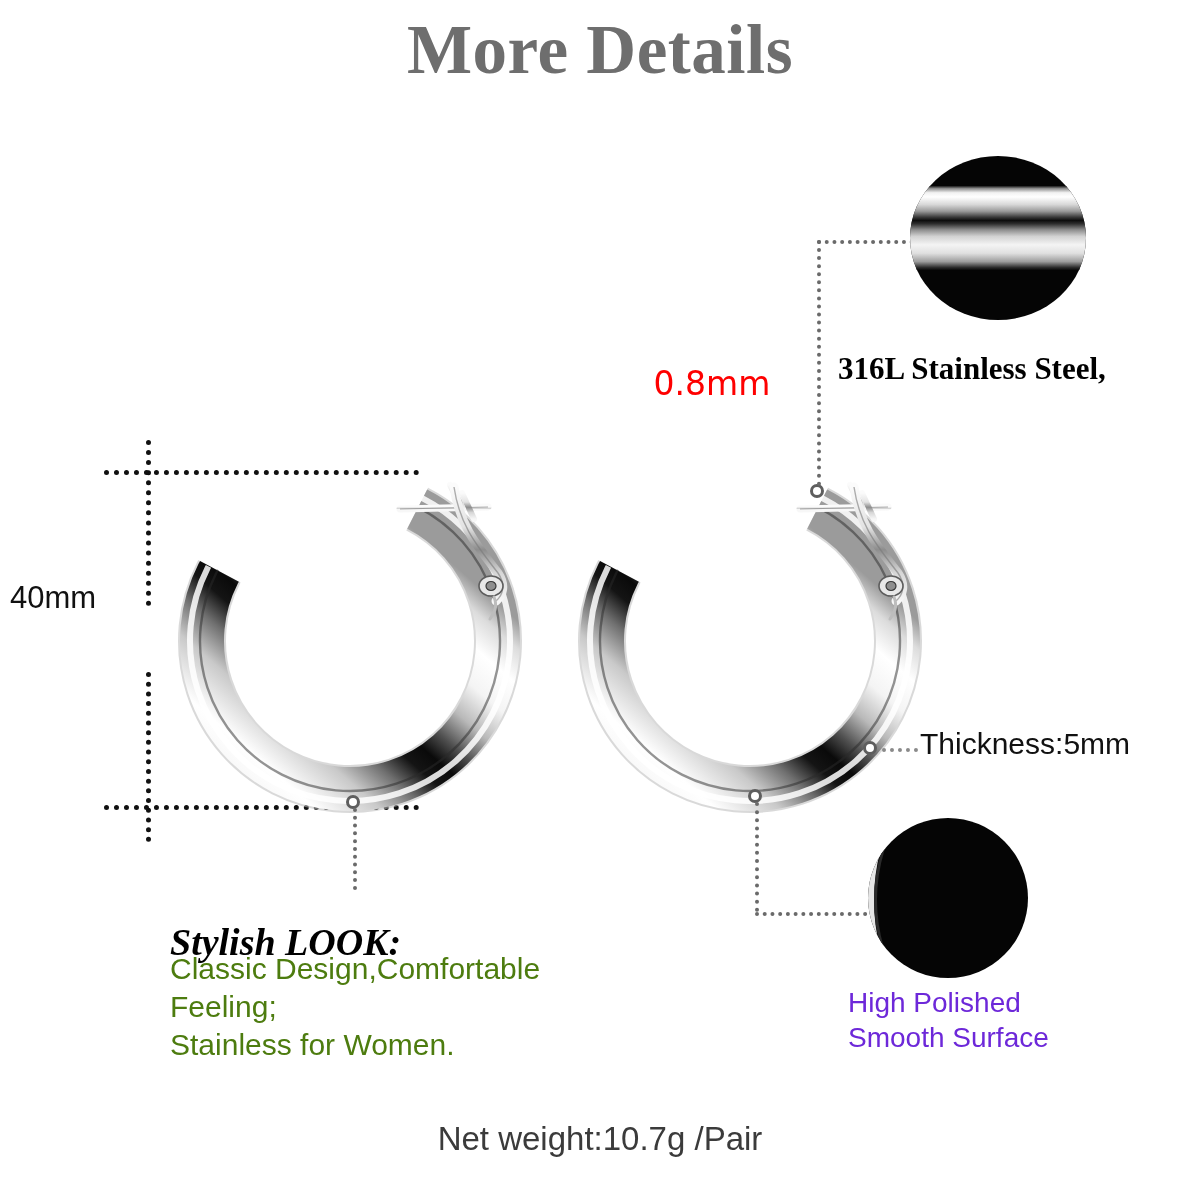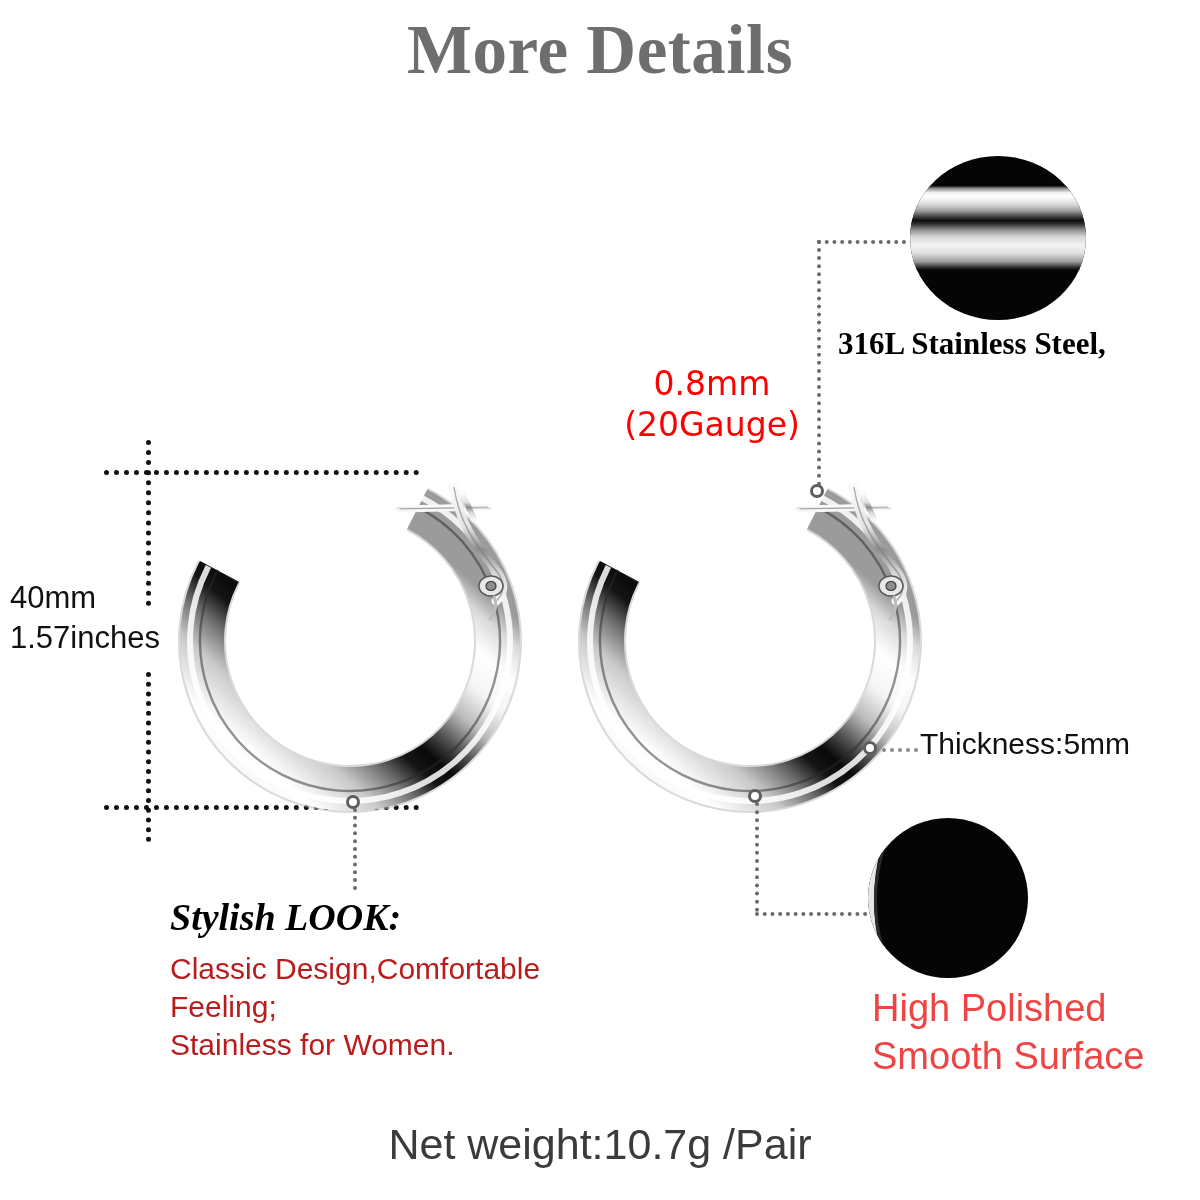--- a/index.html
+++ b/index.html
@@ -40,20 +40,21 @@
   .node {
     position:absolute; width:14px; height:14px; border-radius:50%;
     background:#ffffff; border:3px solid #5e5e5e;
   }
 
   
   .serif-bold {
     font-family:"Liberation Serif", serif;
     font-weight:bold;
     color:#000;
+    margin-top:25px;
   }
   .sans {
     font-family:Liberation Sans, sans-serif;
     color:#111;
   }
   #steel-caption {
     position:absolute; left:838px; top:326px; width:360px;
     font-size:31px; line-height:1.18;
   }
   #gauge-label {
@@ -73,31 +74,31 @@
     font-size:30px; line-height:1;
     color:#111; white-space:nowrap;text-align:right;
   }
   #stylish-title {
     position:absolute; left:170px; top:898px;
     font-size:38px; line-height:1;font-style:italic;
   }
   #stylish-body {
     position:absolute; left:170px; top:950px; width:420px;
     font-size:30px; line-height:1.26;
-    color:#b91c1c;
+    color:#4d7c0f;
   }
   #polish-caption {
-    position:absolute; left:872px; top:985px; width:300px;
-    font-size:38px; line-height:1.26;
-    color:#ef4444;
+    position:absolute; left:848px; top:985px; width:300px;
+    font-size:28px; line-height:1.26;
+    color:#6d28d9;
   }
   #net-weight {
     position:absolute; left:0; top:1120px; width:1200px;
     text-align:center;
-    font-size:43px; color:#3b3b3b;
+    font-size:33px; color:#3b3b3b;
   }
 
   
   .photo-circle {
     position:absolute; border-radius:50%; overflow:hidden;
     background:#050505;
   }
   
   .tube-h {
     position:absolute; left:-6%; width:112%;
@@ -146,31 +147,29 @@
   <div class="photo-circle" style="left:910px; top:156px; width:176px; height:164px;">
     <div class="tube-h" style="top:30px; height:84px;"></div>
   </div>
 
   <div id="steel-caption" class="serif-bold">
     <div>316L Stainless Steel,</div>
   </div>
 
   <div id="gauge-label">
     <div>0.8mm</div>
-    <div>(20Gauge)</div>
   </div>
 
   <div class="dot-v dot-v-blk" style="left:146px; top:440px; height:166px;"></div>
   <div class="dot-v dot-v-blk" style="left:146px; top:672px; height:170px;"></div>
   <div class="dot-h dot-h-blk" style="left:104px; top:470px; width:315px;"></div>
   <div class="dot-h dot-h-blk" style="left:104px; top:805px; width:315px;"></div>
 
   <div id="size-label" class="sans">
     <div>40mm</div>
-    <div>1.57inches</div>
   </div>
 
   <div class="hoop-wrap" style="left:178px; top:455px; width:400px; height:370px;">
     <svg class="hoop-svg" width="400" height="370" viewBox="0 0 400 370">
       <defs>
         <linearGradient id="tubeGradA" x1="0" y1="0" x2="1" y2="0.25">
           <stop offset="0%" stop-color="#f6f6f6"></stop>
           <stop offset="10%" stop-color="#ffffff"></stop>
           <stop offset="24%" stop-color="#c9c9c9"></stop>
           <stop offset="34%" stop-color="#6f6f6f"></stop>

